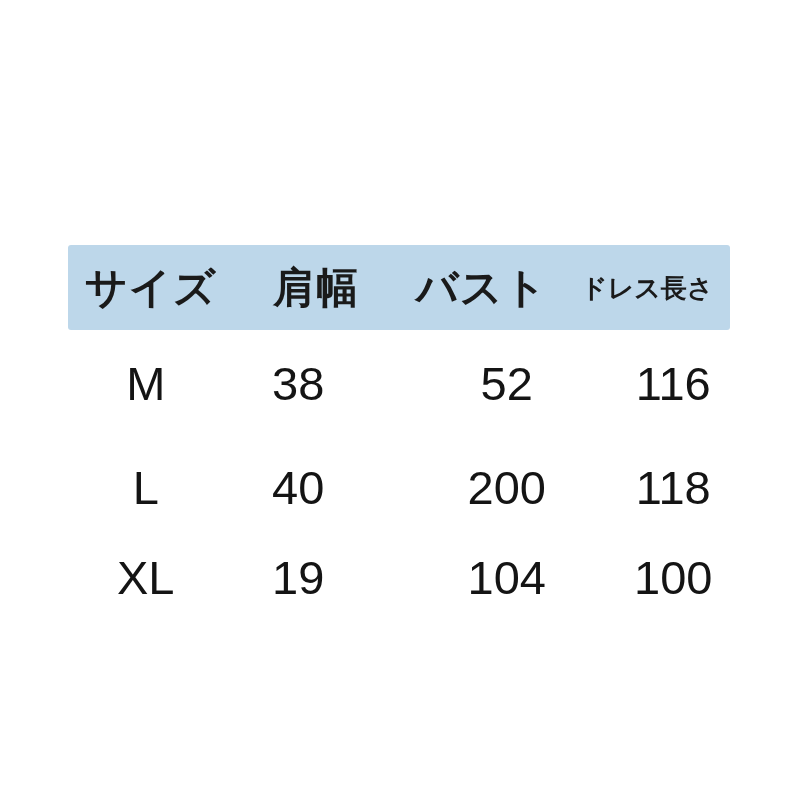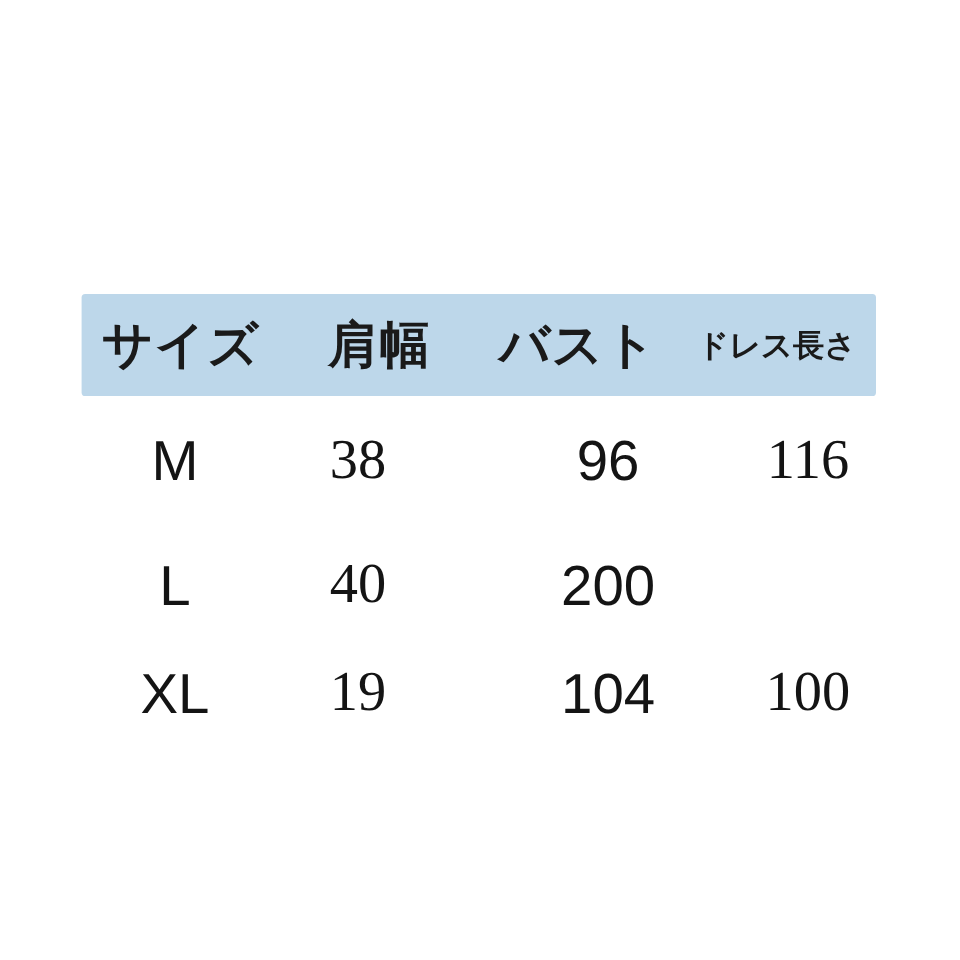--- a/index.html
+++ b/index.html
@@ -53,48 +53,49 @@
     .data-row-xl { margin-top: 40px; }
     .cell {
       text-align: center;
       font-size: 47px;
       color: #141414;
       line-height: 1;
       white-space: nowrap;
     }
     
     .data-row .cell:nth-child(1) { transform: translateX(-5px); }
-    .data-row .cell:nth-child(2) { transform: translateX(-18px); font-family: Liberation Serif, serif; }
+    .data-row .cell:nth-child(2) { transform: translateX(-18px); }
     .data-row .cell:nth-child(3) { transform: translateX(25px); }
-    .data-row .cell:nth-child(4) { transform: translateX(26px); font-family: Liberation Serif, serif; }
+    .data-row .cell:nth-child(4) { transform: translateX(26px); }
   </style>
 </head>
 <body>
 
 <div class="canvas">
   <div class="size-chart">
 
     <div class="header-row">
       <div class="hcell">サイズ</div>
       <div class="hcell">肩幅</div>
       <div class="hcell">バスト</div>
       <div class="hcell hcell-small">ドレス長さ</div>
     </div>
 
     <div class="data-row data-row-m">
       <div class="cell">M</div>
       <div class="cell">38</div>
-      <div class="cell">96</div>
+      <div class="cell">52</div>
       <div class="cell">116</div>
     </div>
 
     <div class="data-row data-row-l">
       <div class="cell">L</div>
       <div class="cell">40</div>
       <div class="cell">200</div>
+      <div class="cell">118</div>
     </div>
 
     <div class="data-row data-row-xl">
       <div class="cell">XL</div>
       <div class="cell">19</div>
       <div class="cell">104</div>
       <div class="cell">100</div>
     </div>
 
   </div>

